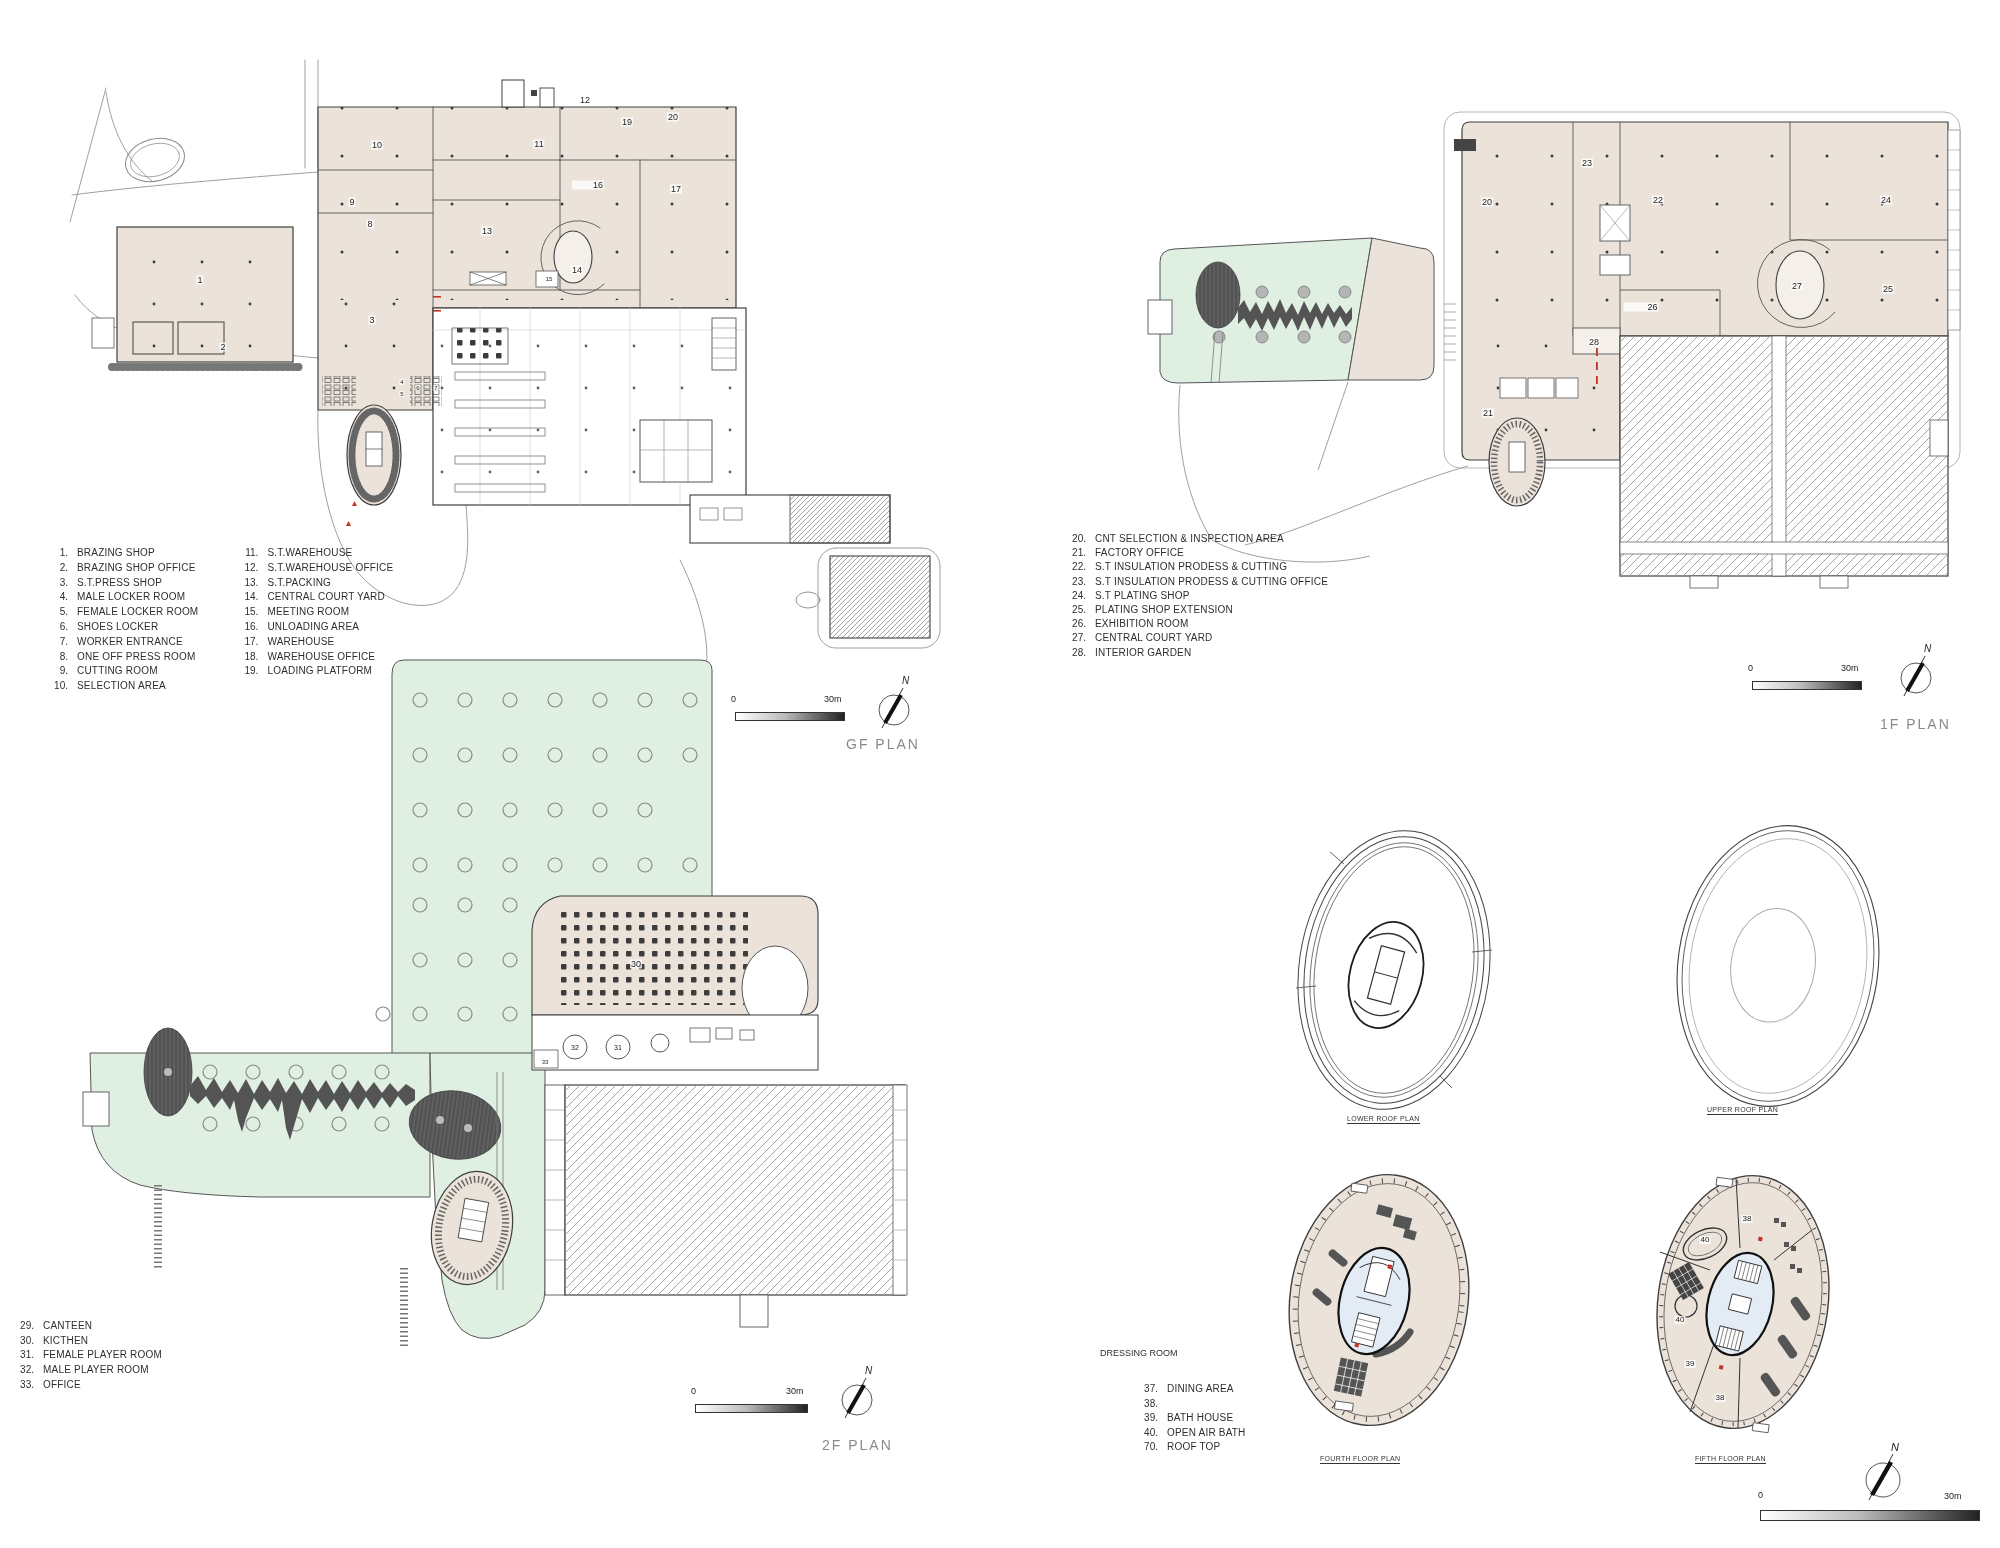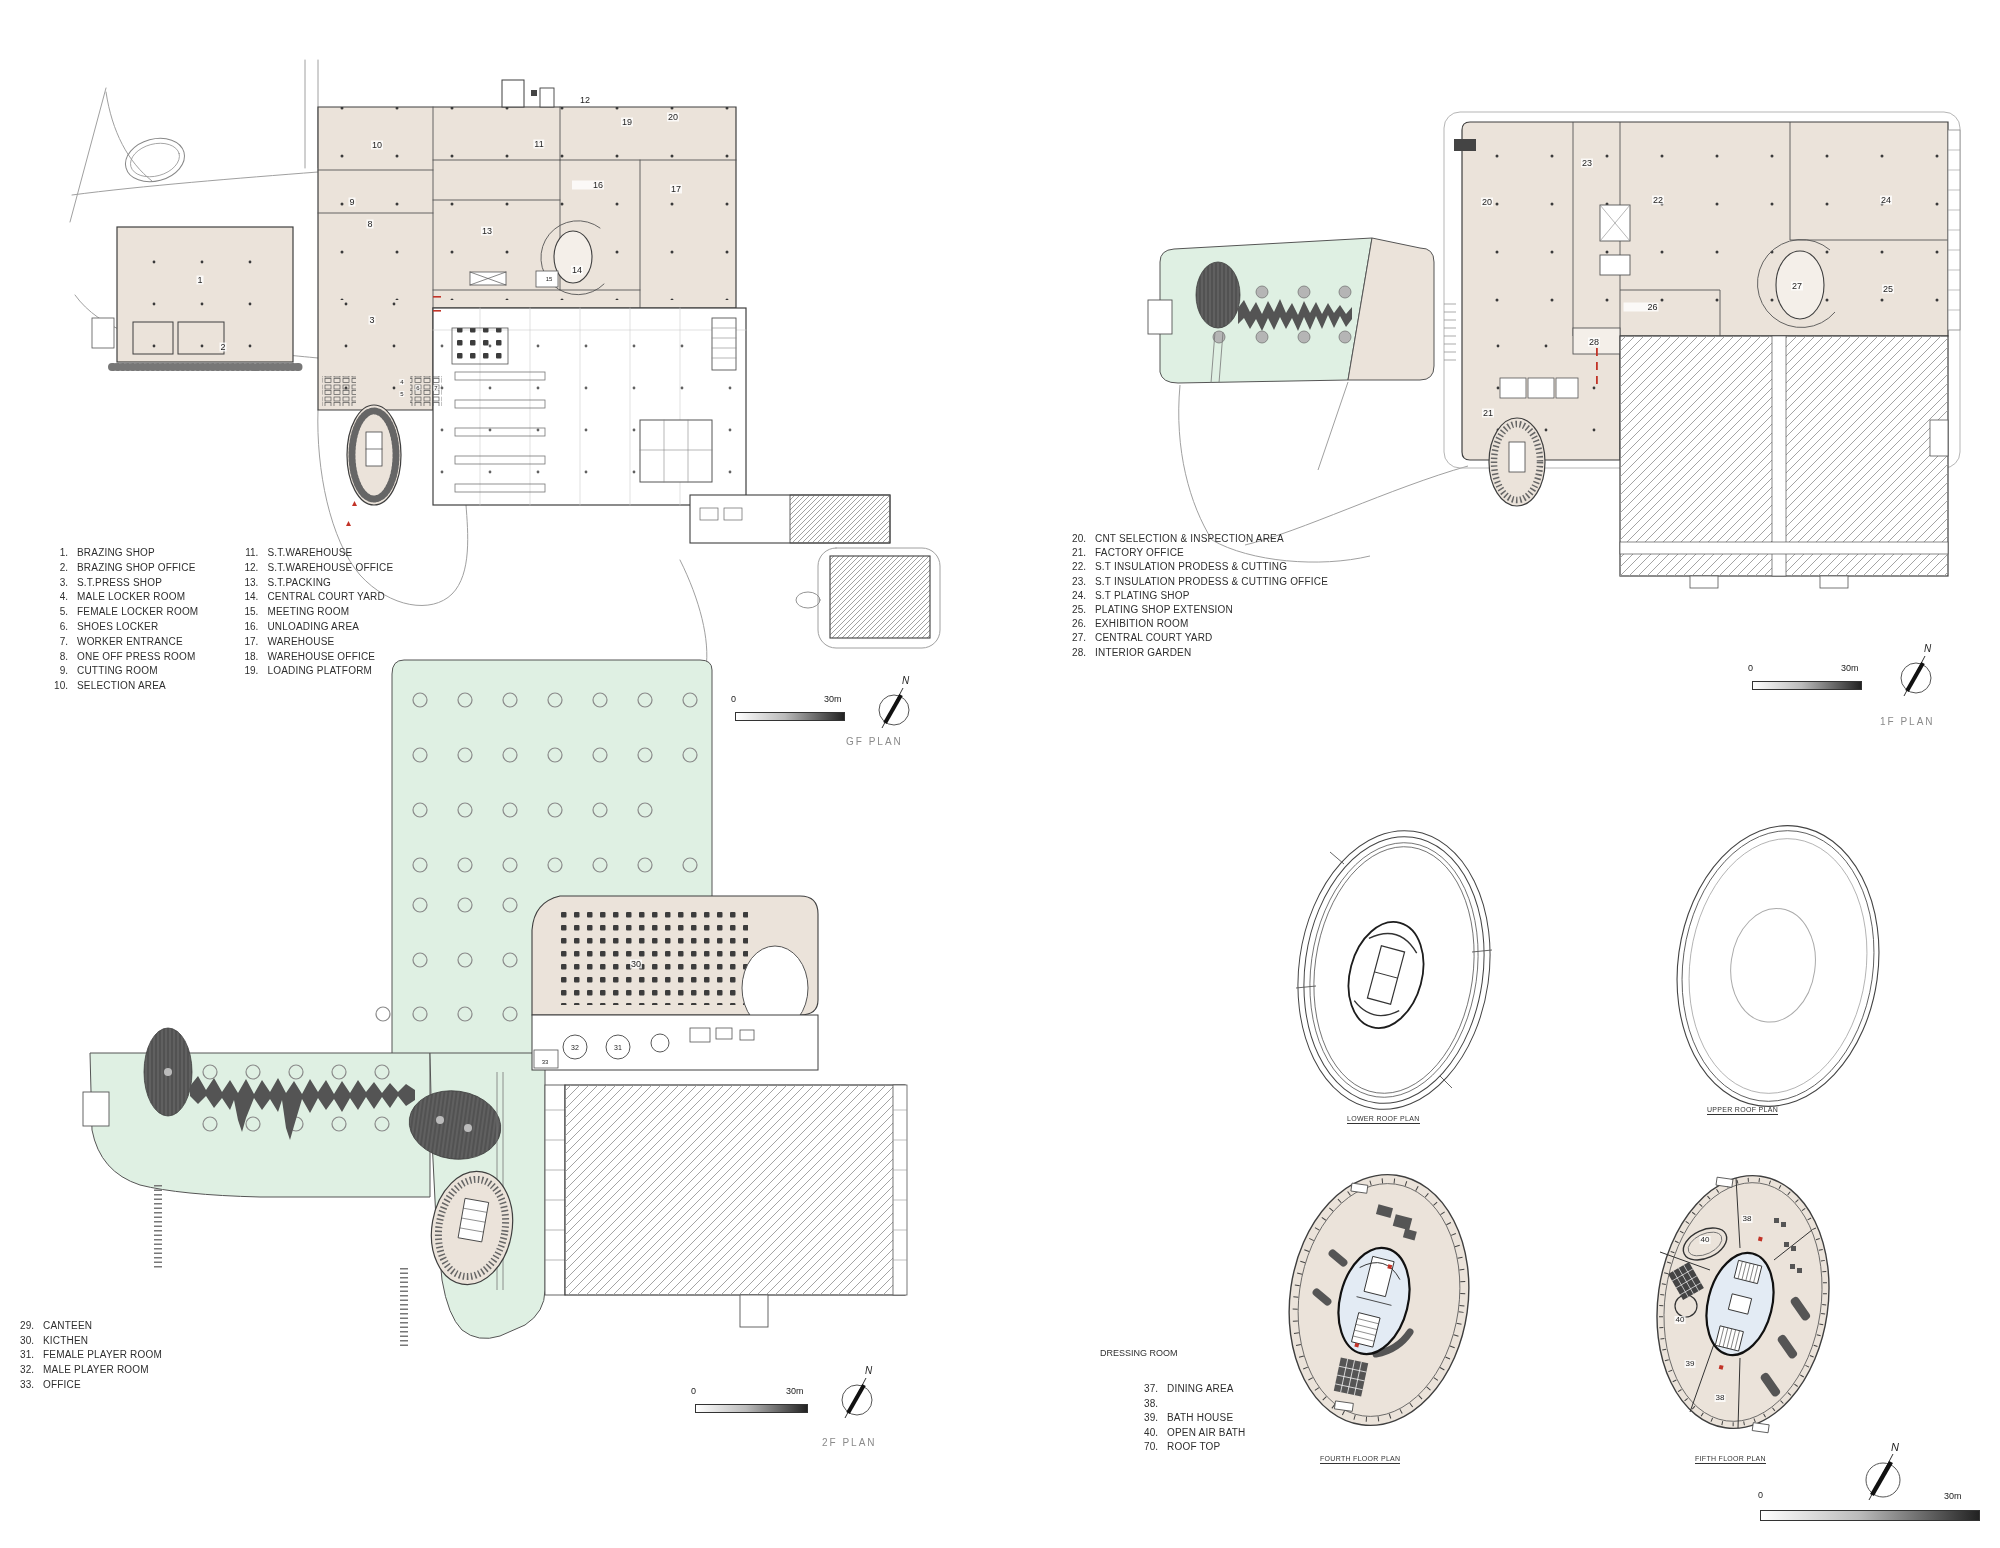--- a/index.html
+++ b/index.html
@@ -11,21 +11,21 @@
   .legend .col{display:flex;flex-direction:column;}
   .lg-row{display:flex;}
   .lg-num{width:20px;text-align:right;margin-right:9px;flex:none;}
   .lg-label{white-space:nowrap;letter-spacing:.2px;}
   .lh148 .lg-row{line-height:14.8px;}
   .lh142 .lg-row{line-height:14.2px;}
   .lh147 .lg-row{line-height:14.7px;}
   .lh146 .lg-row{line-height:14.6px;}
   .roof-leg .lg-num{width:22px;}
   
-  .plan-title{position:absolute;font-size:10px;letter-spacing:2px;color:#8a8a8a;white-space:nowrap;}
+  .plan-title{position:absolute;font-size:14px;letter-spacing:2px;color:#8a8a8a;white-space:nowrap;}
   .scalebar{position:absolute;height:7px;border:1px solid #333;
             background:linear-gradient(90deg,#ffffff 0%,#bbbbbb 45%,#222222 100%);}
   .scale-num{position:absolute;font-size:9px;color:#222;white-space:nowrap;}
   .sub-label{position:absolute;font-size:7px;color:#333;border-bottom:1px solid #333;
              padding-bottom:1px;white-space:nowrap;letter-spacing:.3px;}
   .note-label{position:absolute;font-size:9px;color:#2e2e2e;white-space:nowrap;}
   
   #room-labels{position:absolute;left:0;top:0;width:100%;height:100%;}
   .room-num{position:absolute;transform:translate(-50%,-50%);font-size:9px;line-height:1;
             color:#1e1e1e;background:rgba(255,255,255,.78);padding:0 1px;}

